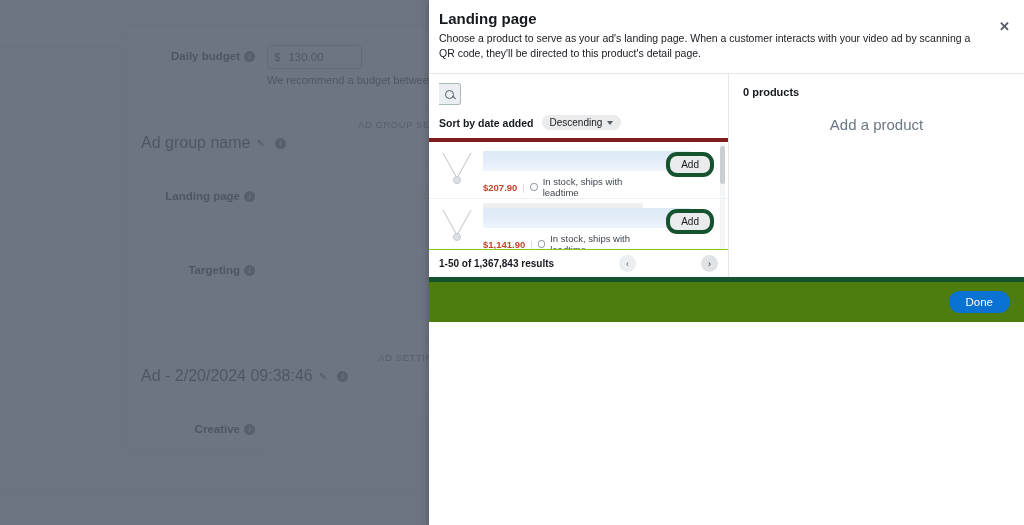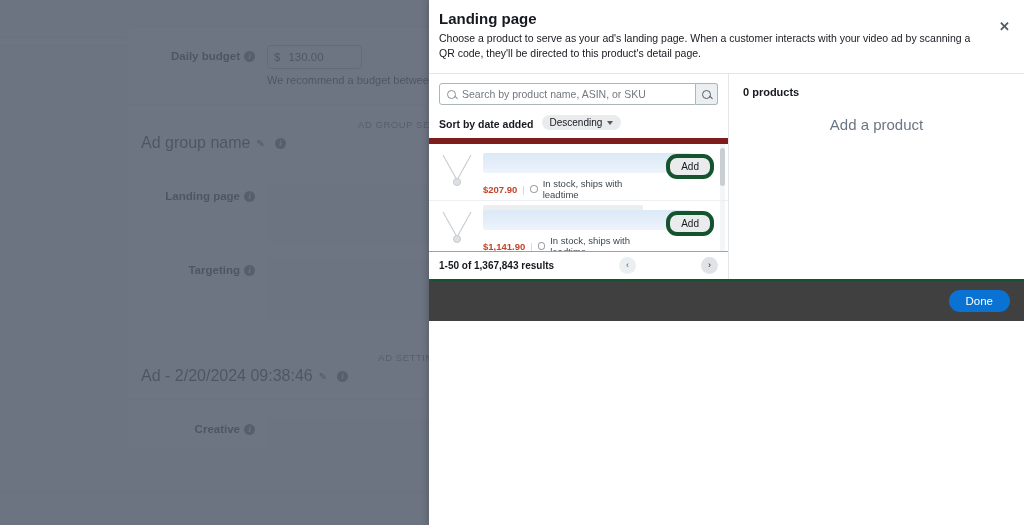--- a/index.html
+++ b/index.html
@@ -133,22 +133,22 @@
     align-items: center; justify-content: center; cursor: pointer;
   }
   .mag { width: 9px; height: 9px; border: 1.4px solid #545b64; border-radius: 50%;
          position: relative; display: inline-block; }
   .mag::after { content: ""; position: absolute; width: 4px; height: 1.4px;
     background: #545b64; transform: rotate(45deg); right: -3px; bottom: 0px; }
   .mag.lite { border-color: #8a9299; }
   .mag.lite::after { background: #8a9299; }
 
   .sort-row {
-    padding: 4px 10px 8px 10px; display: flex; align-items: flex-end; gap: 8px;
-    border-bottom: 6px solid #7f1d1d;
+    padding: 4px 10px 8px 10px; display: flex; align-items: center; gap: 8px;
+    border-bottom: 4px solid #7f1d1d;
   }
   .sort-label { font-size: 10.5px; font-weight: bold; color: #16191f; }
   .sort-select {
     background: #e9ebed; border-radius: 10px; padding: 2px 8px;
     font-size: 10px; color: #16191f; display: flex; align-items: center; gap: 5px;
     cursor: pointer;
   }
   .caret { width: 0; height: 0; border-left: 3.5px solid transparent;
     border-right: 3.5px solid transparent; border-top: 4px solid #545b64; }
 
@@ -205,22 +205,22 @@
     font-size: 9px; color: #545b64; cursor: pointer;
   }
   .pg-btn.active { background: #dfe3e6; color: #16191f; }
 
   .right-count { font-size: 11px; font-weight: bold; color: #16191f; }
   .right-empty {
     margin-top: 18px; text-align: center; font-size: 15px; color: #6b7684;
   }
 
   .modal-foot {
-    border-top: 2px solid #14532d; padding: 9px 14px;
-    display: flex; justify-content: flex-end; background: #404040;
+    border-top: 5px solid #14532d; padding: 9px 14px;
+    display: flex; justify-content: flex-end; background: #4d7c0f;
   }
   .done-btn {
     background: #0972d3; color: #fff; border: none; border-radius: 14px;
     font-size: 11.5px; padding: 5px 17px; cursor: pointer;
     font-family: "Liberation Sans", sans-serif;
   }
   .modal-rest { flex: 1; background: #fff; }
 </style>
 </head>
 <body>
@@ -313,24 +313,20 @@
       <div class="modal-desc">Choose a product to serve as your ad's landing page. When a customer interacts with your video ad by scanning a QR code, they'll be directed to this product's detail page.</div>
       <div class="modal-close">✕</div>
     </div>
     <div class="modal-sep"></div>
 
     <div class="modal-body">
 
       <div class="pane-left">
 
         <div class="search-row">
-          <div class="search-field">
-            <span class="mag lite"></span>
-            <input type="text" placeholder="Search by product name, ASIN, or SKU" style="">
-          </div>
           <div class="search-btn">
             <span class="mag"></span>
           </div>
         </div>
 
         <div class="sort-row">
           <span class="sort-label">Sort by date added</span>
           <span class="sort-select">
             <span>Descending</span>
             <span class="caret"></span>

